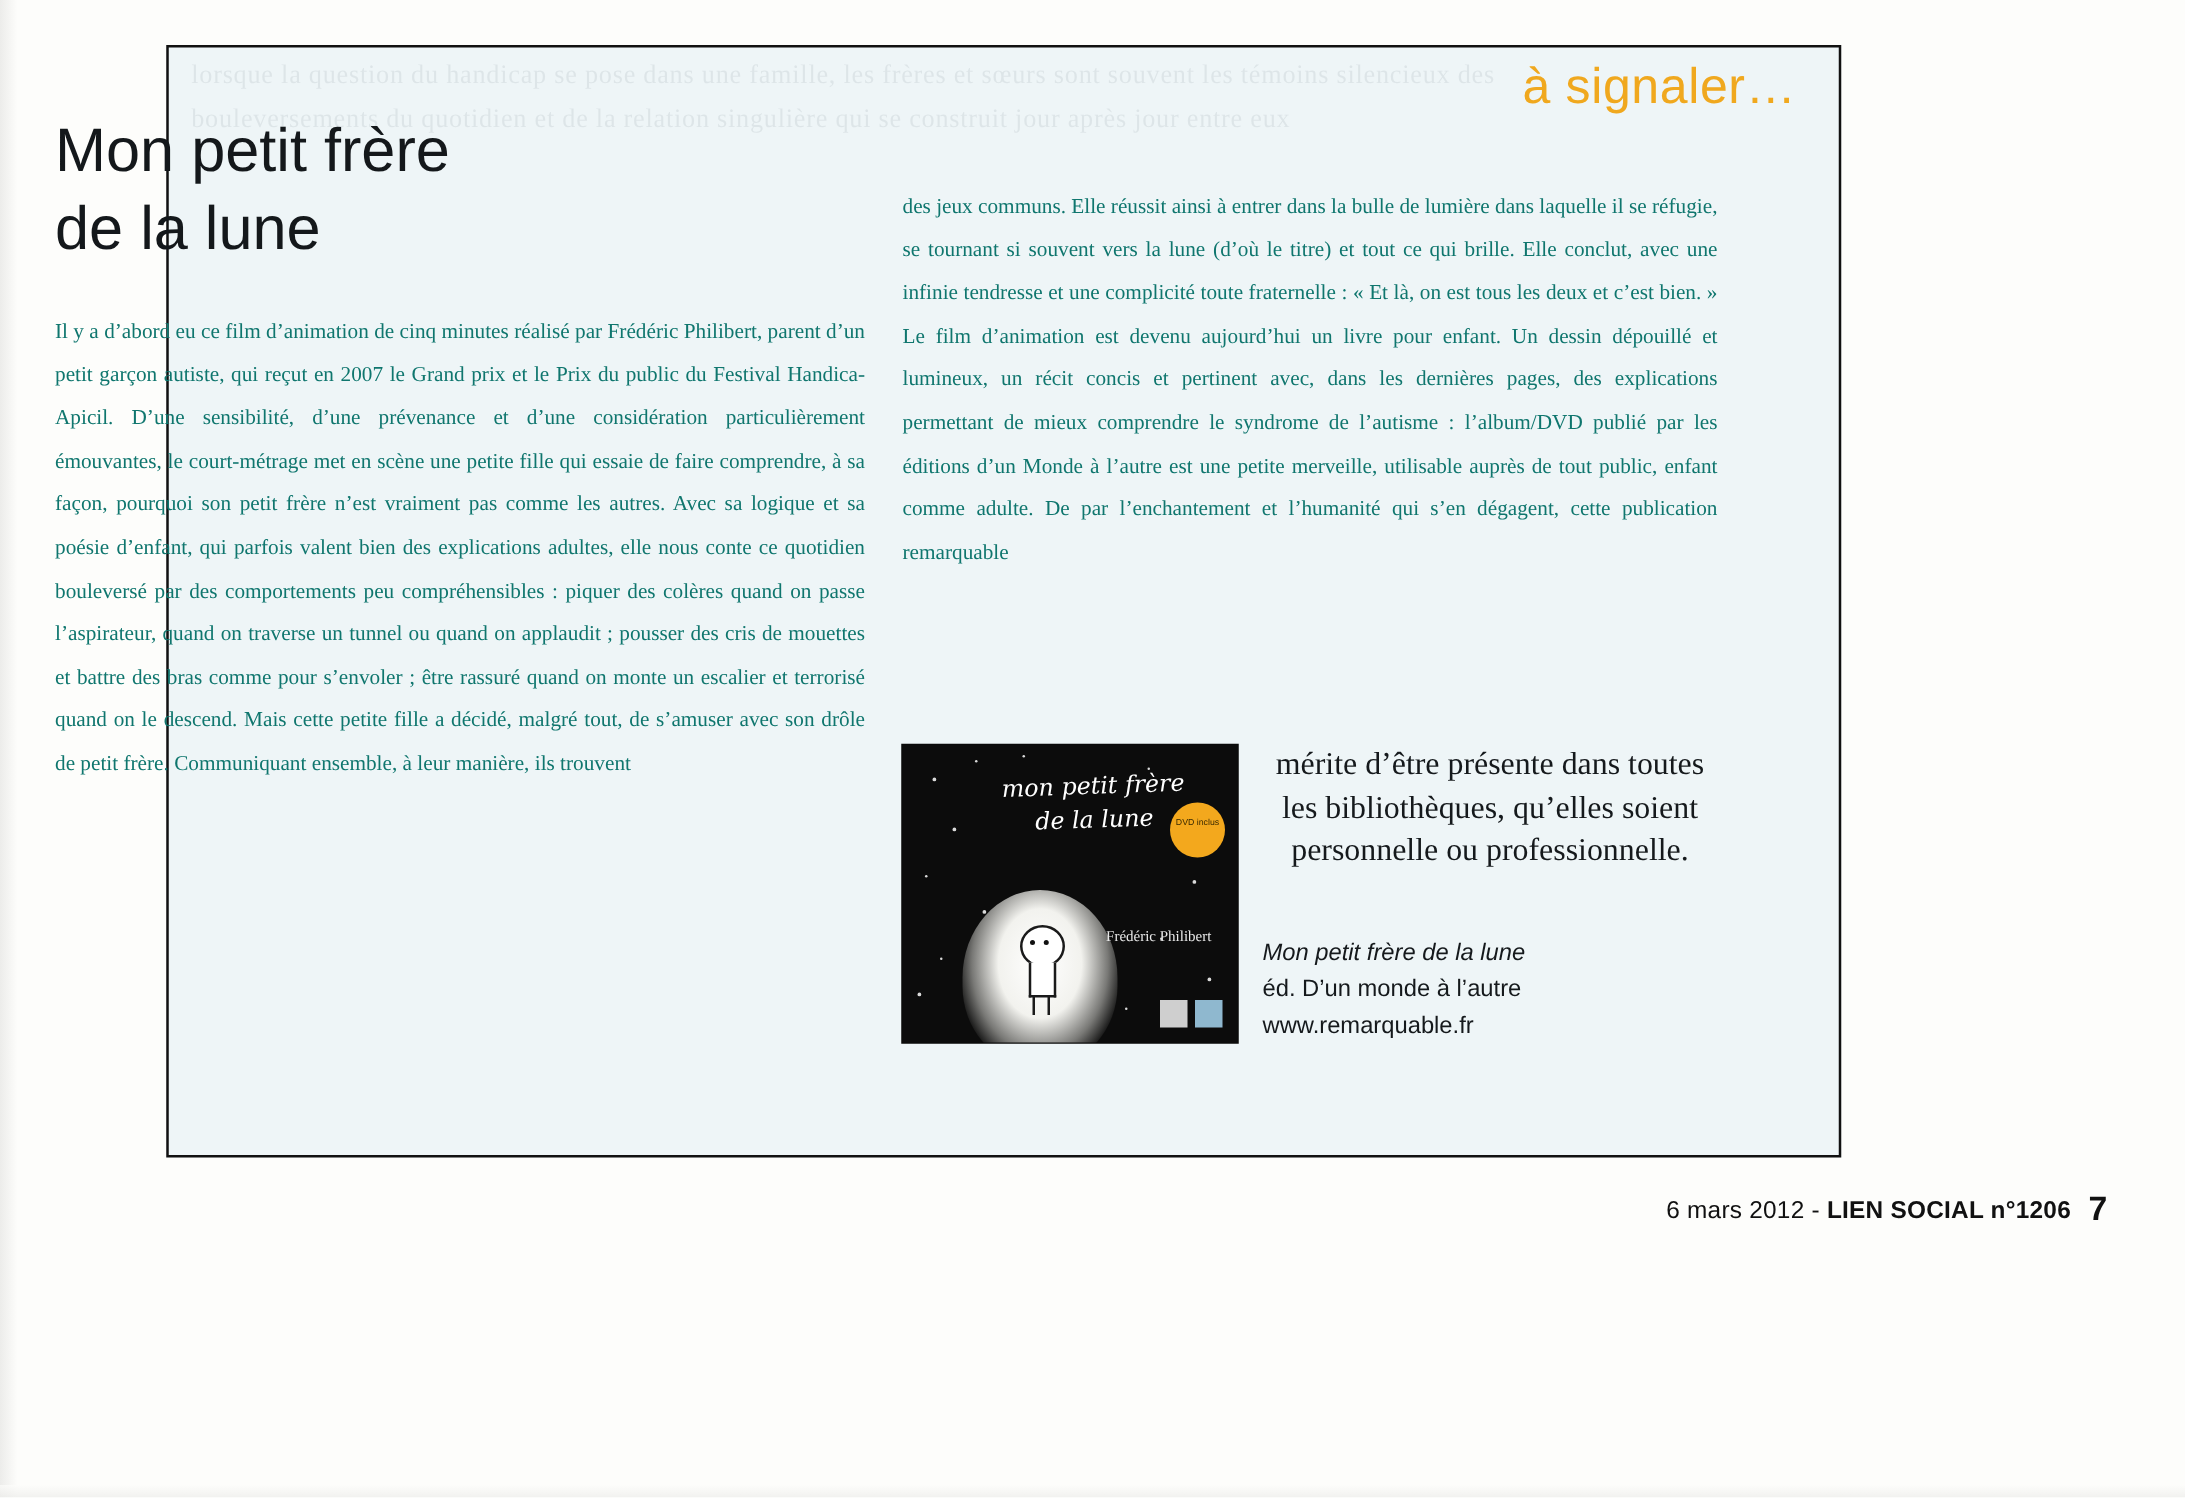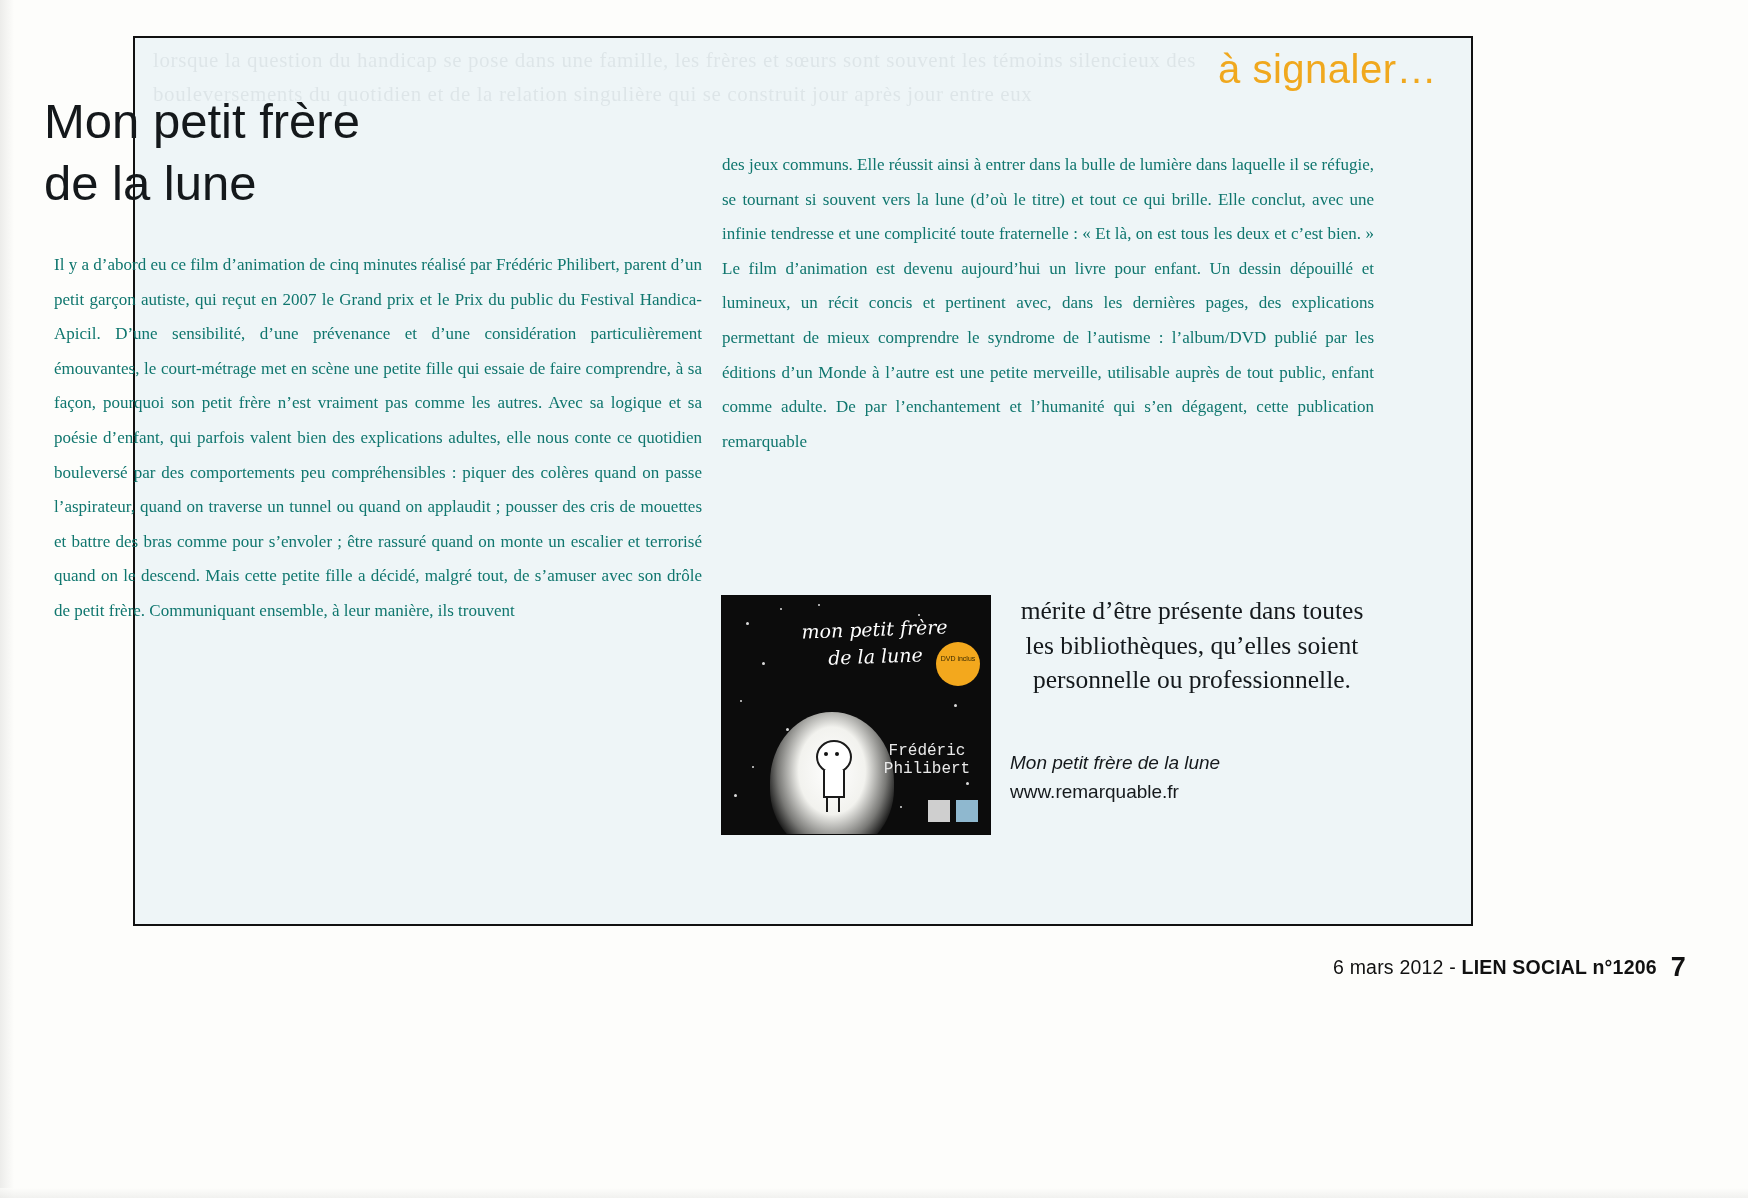--- a/index.html
+++ b/index.html
@@ -87,21 +87,21 @@
     position: absolute;
     font-family: "Liberation Serif", serif;
     color: #0f766e;
     font-size: 17px;
     line-height: 34.6px;
     text-align: justify;
     text-justify: inter-word;
     hyphens: manual;
   }
   .col-left {
-    left: 54px;
+    left: 44px;
     top: 248px;
     width: 648px;
     font-family: Liberation Serif, serif;
   }
   .col-right {
     left: 722px;
     top: 148px;
     width: 652px;
   }
   .col p { margin: 0; }
@@ -135,23 +135,23 @@
     line-height: 27px;
     text-align: center;
     transform: rotate(-2deg);
   }
   .cover-author {
     position: absolute;
     left: 150px;
     top: 146px;
     width: 110px;
     color: #e9e9e9;
-    font-size: 16px;
+    font-size: 12px;
     text-align: center;
-    font-family: Liberation Mono, monospace;
+    font-family: Liberation Serif, serif;
   }
   .cover-badge {
     position: absolute;
     right: 10px;
     top: 46px;
     width: 44px;
     height: 44px;
     border-radius: 50%;
     background: #f3a81d;
     color: #3a2a00;
@@ -329,20 +329,21 @@
       <div class="leg r"></div>
     </div>
     <div class="cover-logos">
       <i></i>
       <i class="b"></i>
     </div>
   </div>
 
   <div class="credits">
     <div class="it">Mon petit frère de la lune</div>
+    <div>éd. D’un monde à l’autre</div>
     <div>www.remarquable.fr</div>
   </div>
 
   <div class="footer">
     <span>6 mars 2012 - </span><span class="mag">LIEN SOCIAL n°1206</span><span class="pageno">7</span>
   </div>
 
 </div>
 
 </body></html>

